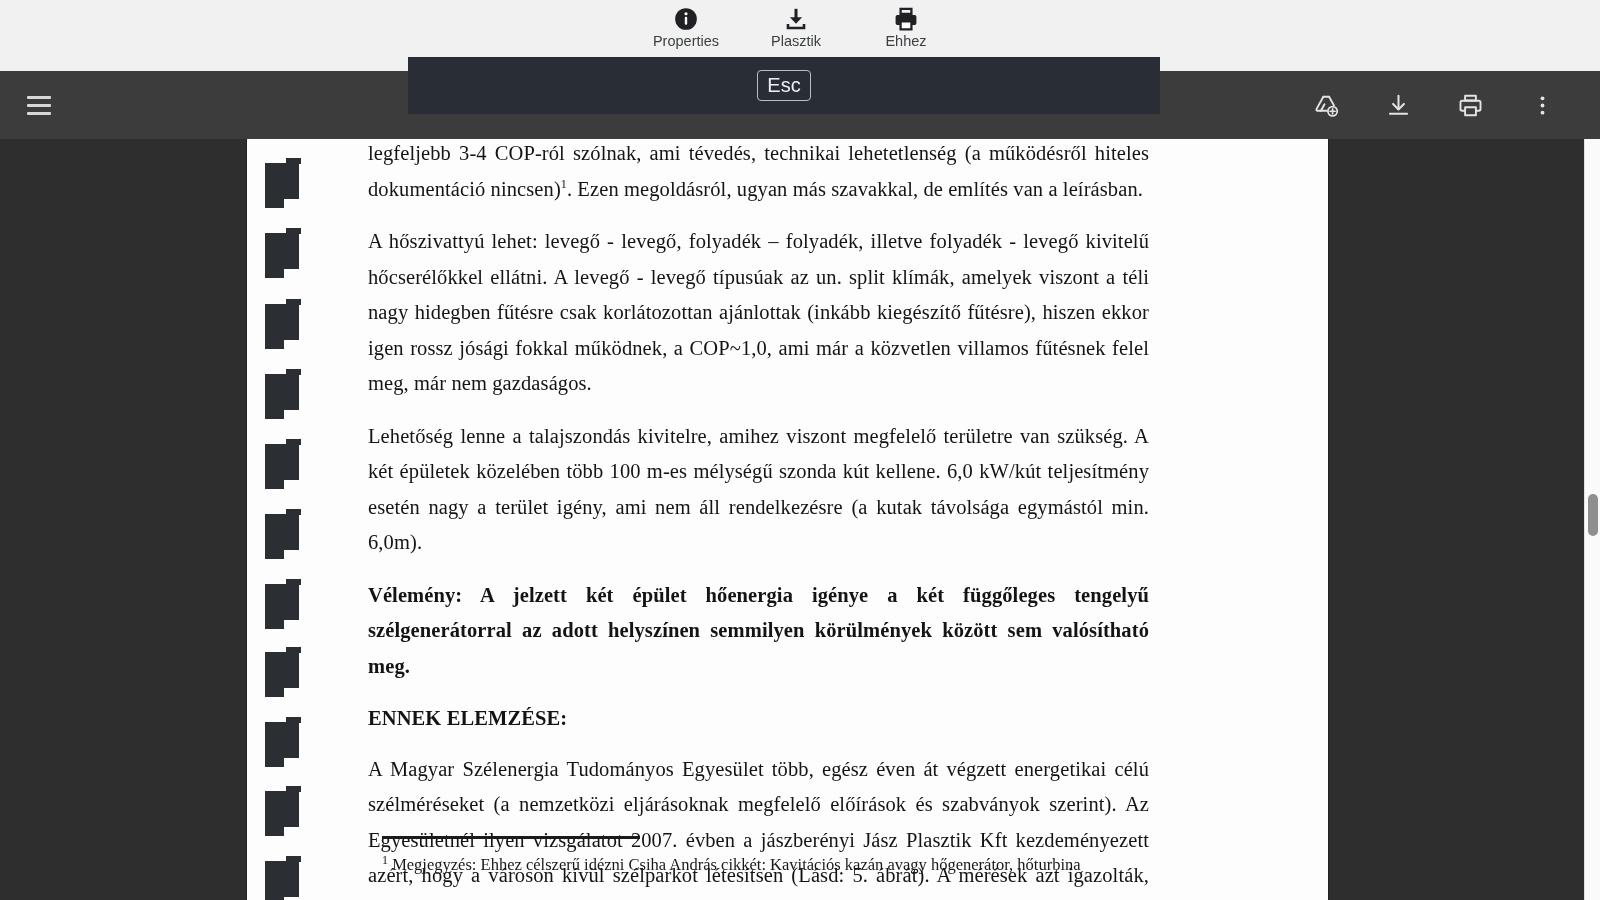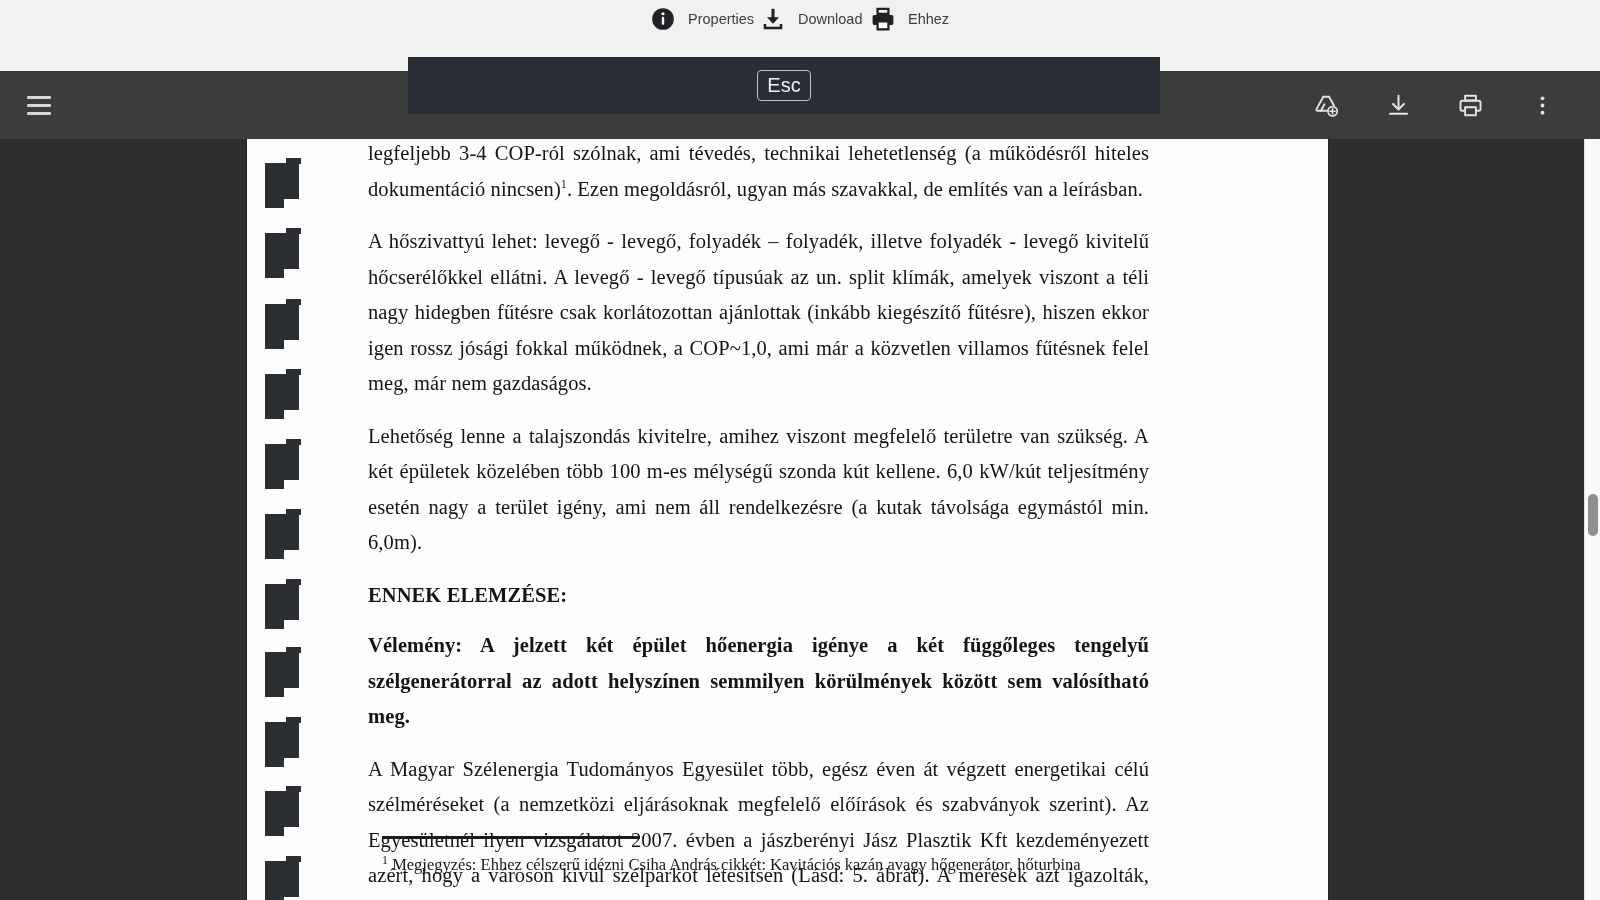--- a/index.html
+++ b/index.html
@@ -30,23 +30,23 @@
     position: absolute;
     left: 650px; top: 4px;
     display: flex;
     align-items: flex-start;
     gap: 38px;
   }
 
   .top-action {
     width: 72px;
     display: flex;
-    flex-direction: row;
+    flex-direction: column;
     align-items: center;
-    gap: 12px;
+    gap: 0;
     cursor: pointer;
   }
 
   .top-action .glyph {
     width: 30px; height: 30px;
     display: flex; align-items: center; justify-content: center;
   }
   .top-action .glyph svg { display: block; }
 
   .top-action .caption {
@@ -251,21 +251,21 @@
       </div>
 
       <div class="top-action">
         <span class="glyph">
           <svg width="26" height="26" viewBox="0 0 24 24">
             <rect x="10.6" y="2.6" width="2.8" height="9" fill="#202124"></rect>
             <path d="M6.4 10.4 L12 16.4 L17.6 10.4 Z" fill="#202124"></path>
             <path d="M3.4 16.6 L3.4 21.4 L20.6 21.4 L20.6 16.6 L18.2 16.6 L18.2 19.2 L5.8 19.2 L5.8 16.6 Z" fill="#202124"></path>
           </svg>
         </span>
-        <span class="caption">Download</span>
+        <span class="caption">Plasztik</span>
       </div>
 
       <div class="top-action">
         <span class="glyph">
           <svg width="26" height="26" viewBox="0 0 24 24">
             <path d="M7 2.6 H17 V7.2 H7 Z" fill="none" stroke="#202124" stroke-width="2.1"></path>
             <path d="M4 8.4 H20 A1.6 1.6 0 0 1 21.6 10 V16 A1.6 1.6 0 0 1 20 17.6 H4 A1.6 1.6 0 0 1 2.4 16 V10 A1.6 1.6 0 0 1 4 8.4 Z" fill="#202124"></path>
             <path d="M7 14.2 H17 V21.6 H7 Z" fill="#ffffff" stroke="#202124" stroke-width="2.1"></path>
           </svg>
         </span>
@@ -344,23 +344,23 @@
       </div>
 
       <div class="page-text">
 
         <p class="para first"><span>legfeljebb 3-4 COP-ról szólnak, ami tévedés, technikai lehetetlenség (a működésről hiteles dokumentáció nincsen)</span><sup>1</sup><span>. Ezen megoldásról, ugyan más szavakkal, de említés van a leírásban.</span></p>
 
         <p class="para">A hőszivattyú lehet: levegő - levegő, folyadék – folyadék, illetve folyadék - levegő kivitelű hőcserélőkkel ellátni. A levegő - levegő típusúak az un. split klímák, amelyek viszont a téli nagy hidegben fűtésre csak korlátozottan ajánlottak (inkább kiegészítő fűtésre), hiszen ekkor igen rossz jósági fokkal működnek, a COP~1,0, ami már a közvetlen villamos fűtésnek felel meg, már nem gazdaságos.</p>
 
         <p class="para">Lehetőség lenne a talajszondás kivitelre, amihez viszont megfelelő területre van szükség. A két épületek közelében több 100 m-es mélységű szonda kút kellene. 6,0 kW/kút teljesítmény esetén nagy a terület igény, ami nem áll rendelkezésre (a kutak távolsága egymástól min. 6,0m).</p>
 
+        <p class="para bold">Vélemény: A jelzett két épület hőenergia igénye a két függőleges tengelyű szélgenerátorral az adott helyszínen semmilyen körülmények között sem valósítható meg.</p>
+
         <p class="para heading">ENNEK ELEMZÉSE:</p>
-
-        <p class="para bold">Vélemény: A jelzett két épület hőenergia igénye a két függőleges tengelyű szélgenerátorral az adott helyszínen semmilyen körülmények között sem valósítható meg.</p>
 
         <p class="para">A Magyar Szélenergia Tudományos Egyesület több, egész éven át végzett energetikai célú szélméréseket (a nemzetközi eljárásoknak megfelelő előírások és szabványok szerint). Az Egyesületnél ilyen vizsgálatot 2007. évben a jászberényi Jász Plasztik Kft kezdeményezett azért, hogy a városon kívül szélparkot létesítsen (Lásd: 5. ábrát). A mérések azt igazolták, hogy</p>
 
       </div>
 
       <div class="footnote-zone">
         <div class="footnote-rule"></div>
         <div class="footnote-text"><sup>1</sup><span> Megjegyzés: Ehhez célszerű idézni Csiha András cikkét: Kavitációs kazán avagy hőgenerátor, hőturbina</span></div>
       </div>
 

